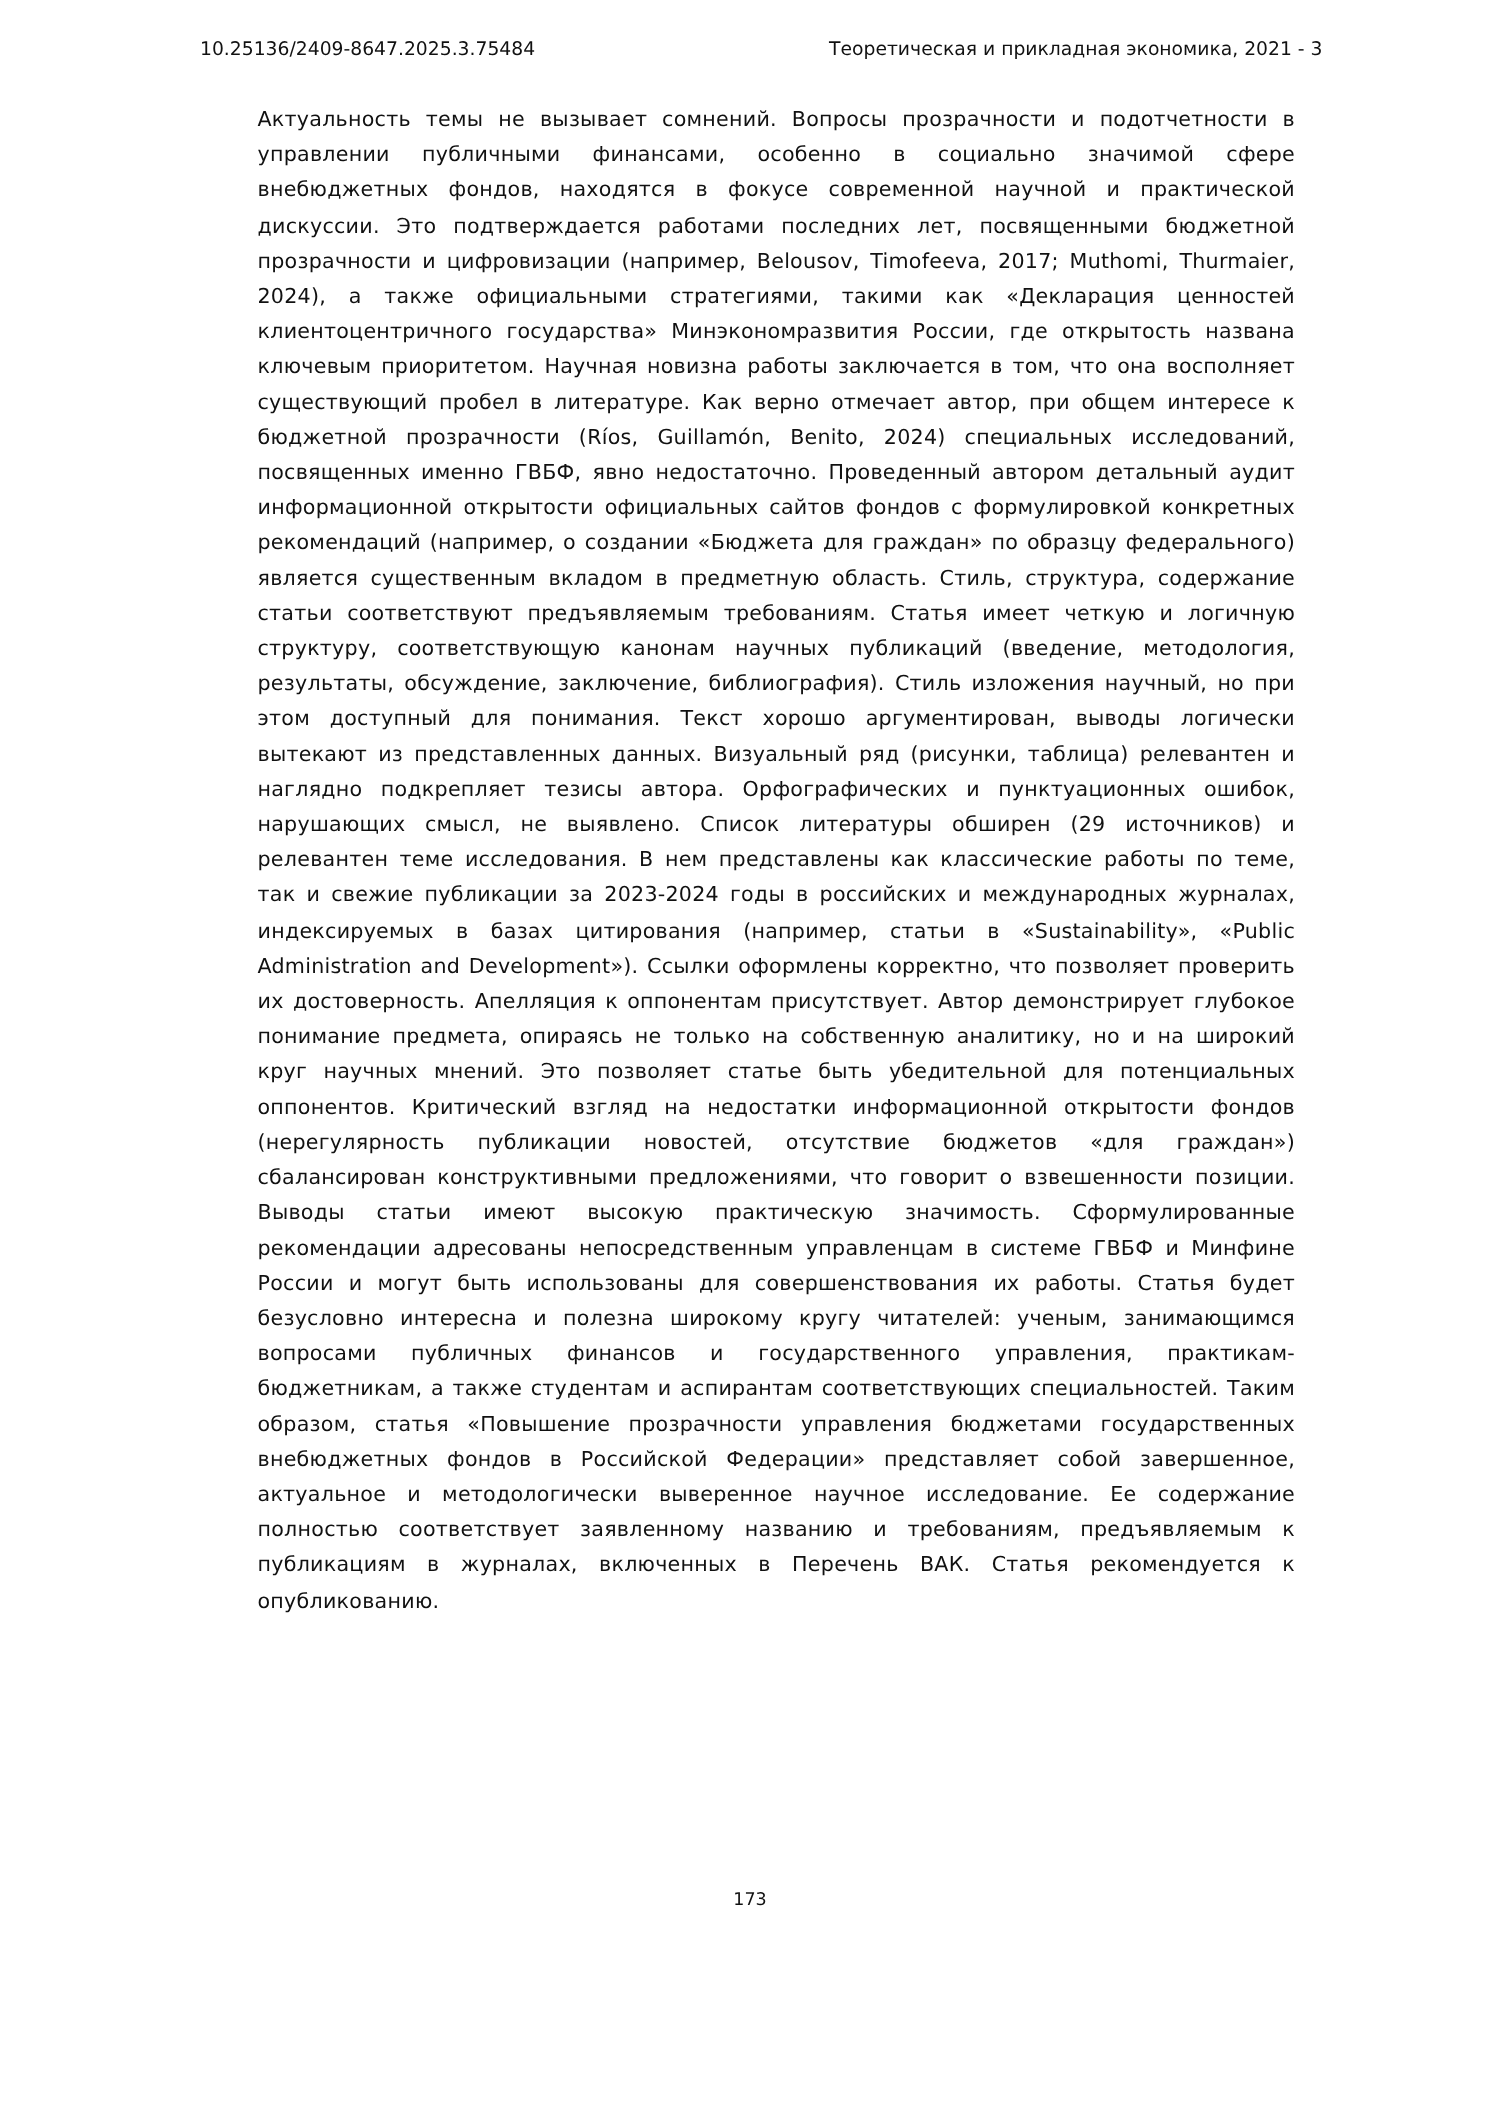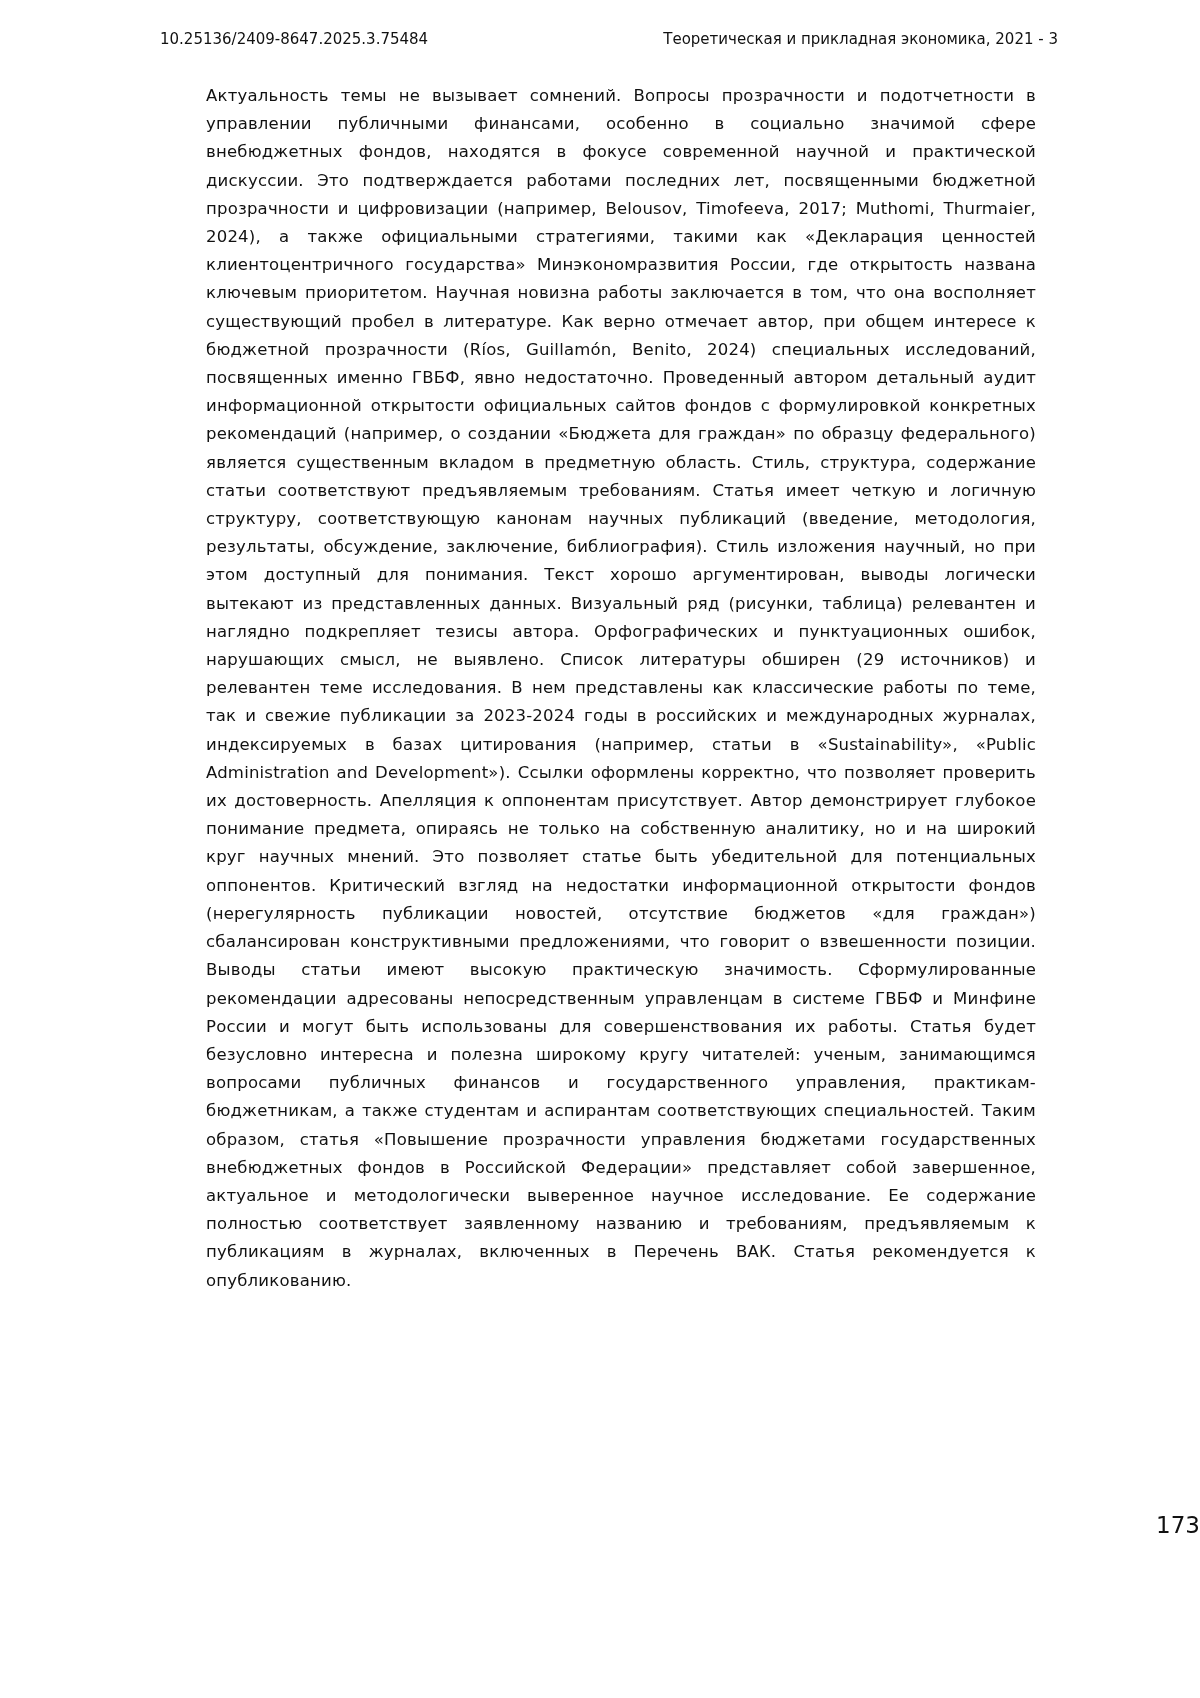--- a/index.html
+++ b/index.html
@@ -44,22 +44,22 @@
     line-height: 28.2px;
     letter-spacing: 0.2px;
     word-spacing: 1px;
     color: #111111;
   }
   .page-footer {
     position: absolute;
     top: 1512px;
     left: 0;
     right: 0;
-    text-align: right;
-    font-size: 23px;
+    text-align: center;
+    font-size: 14px;
     color: #111111;
   }
 </style>
 </head>
 <body>
 
 <div class="page">
 
   <header class="page-header">
     <span class="doi">10.25136/2409-8647.2025.3.75484</span>

